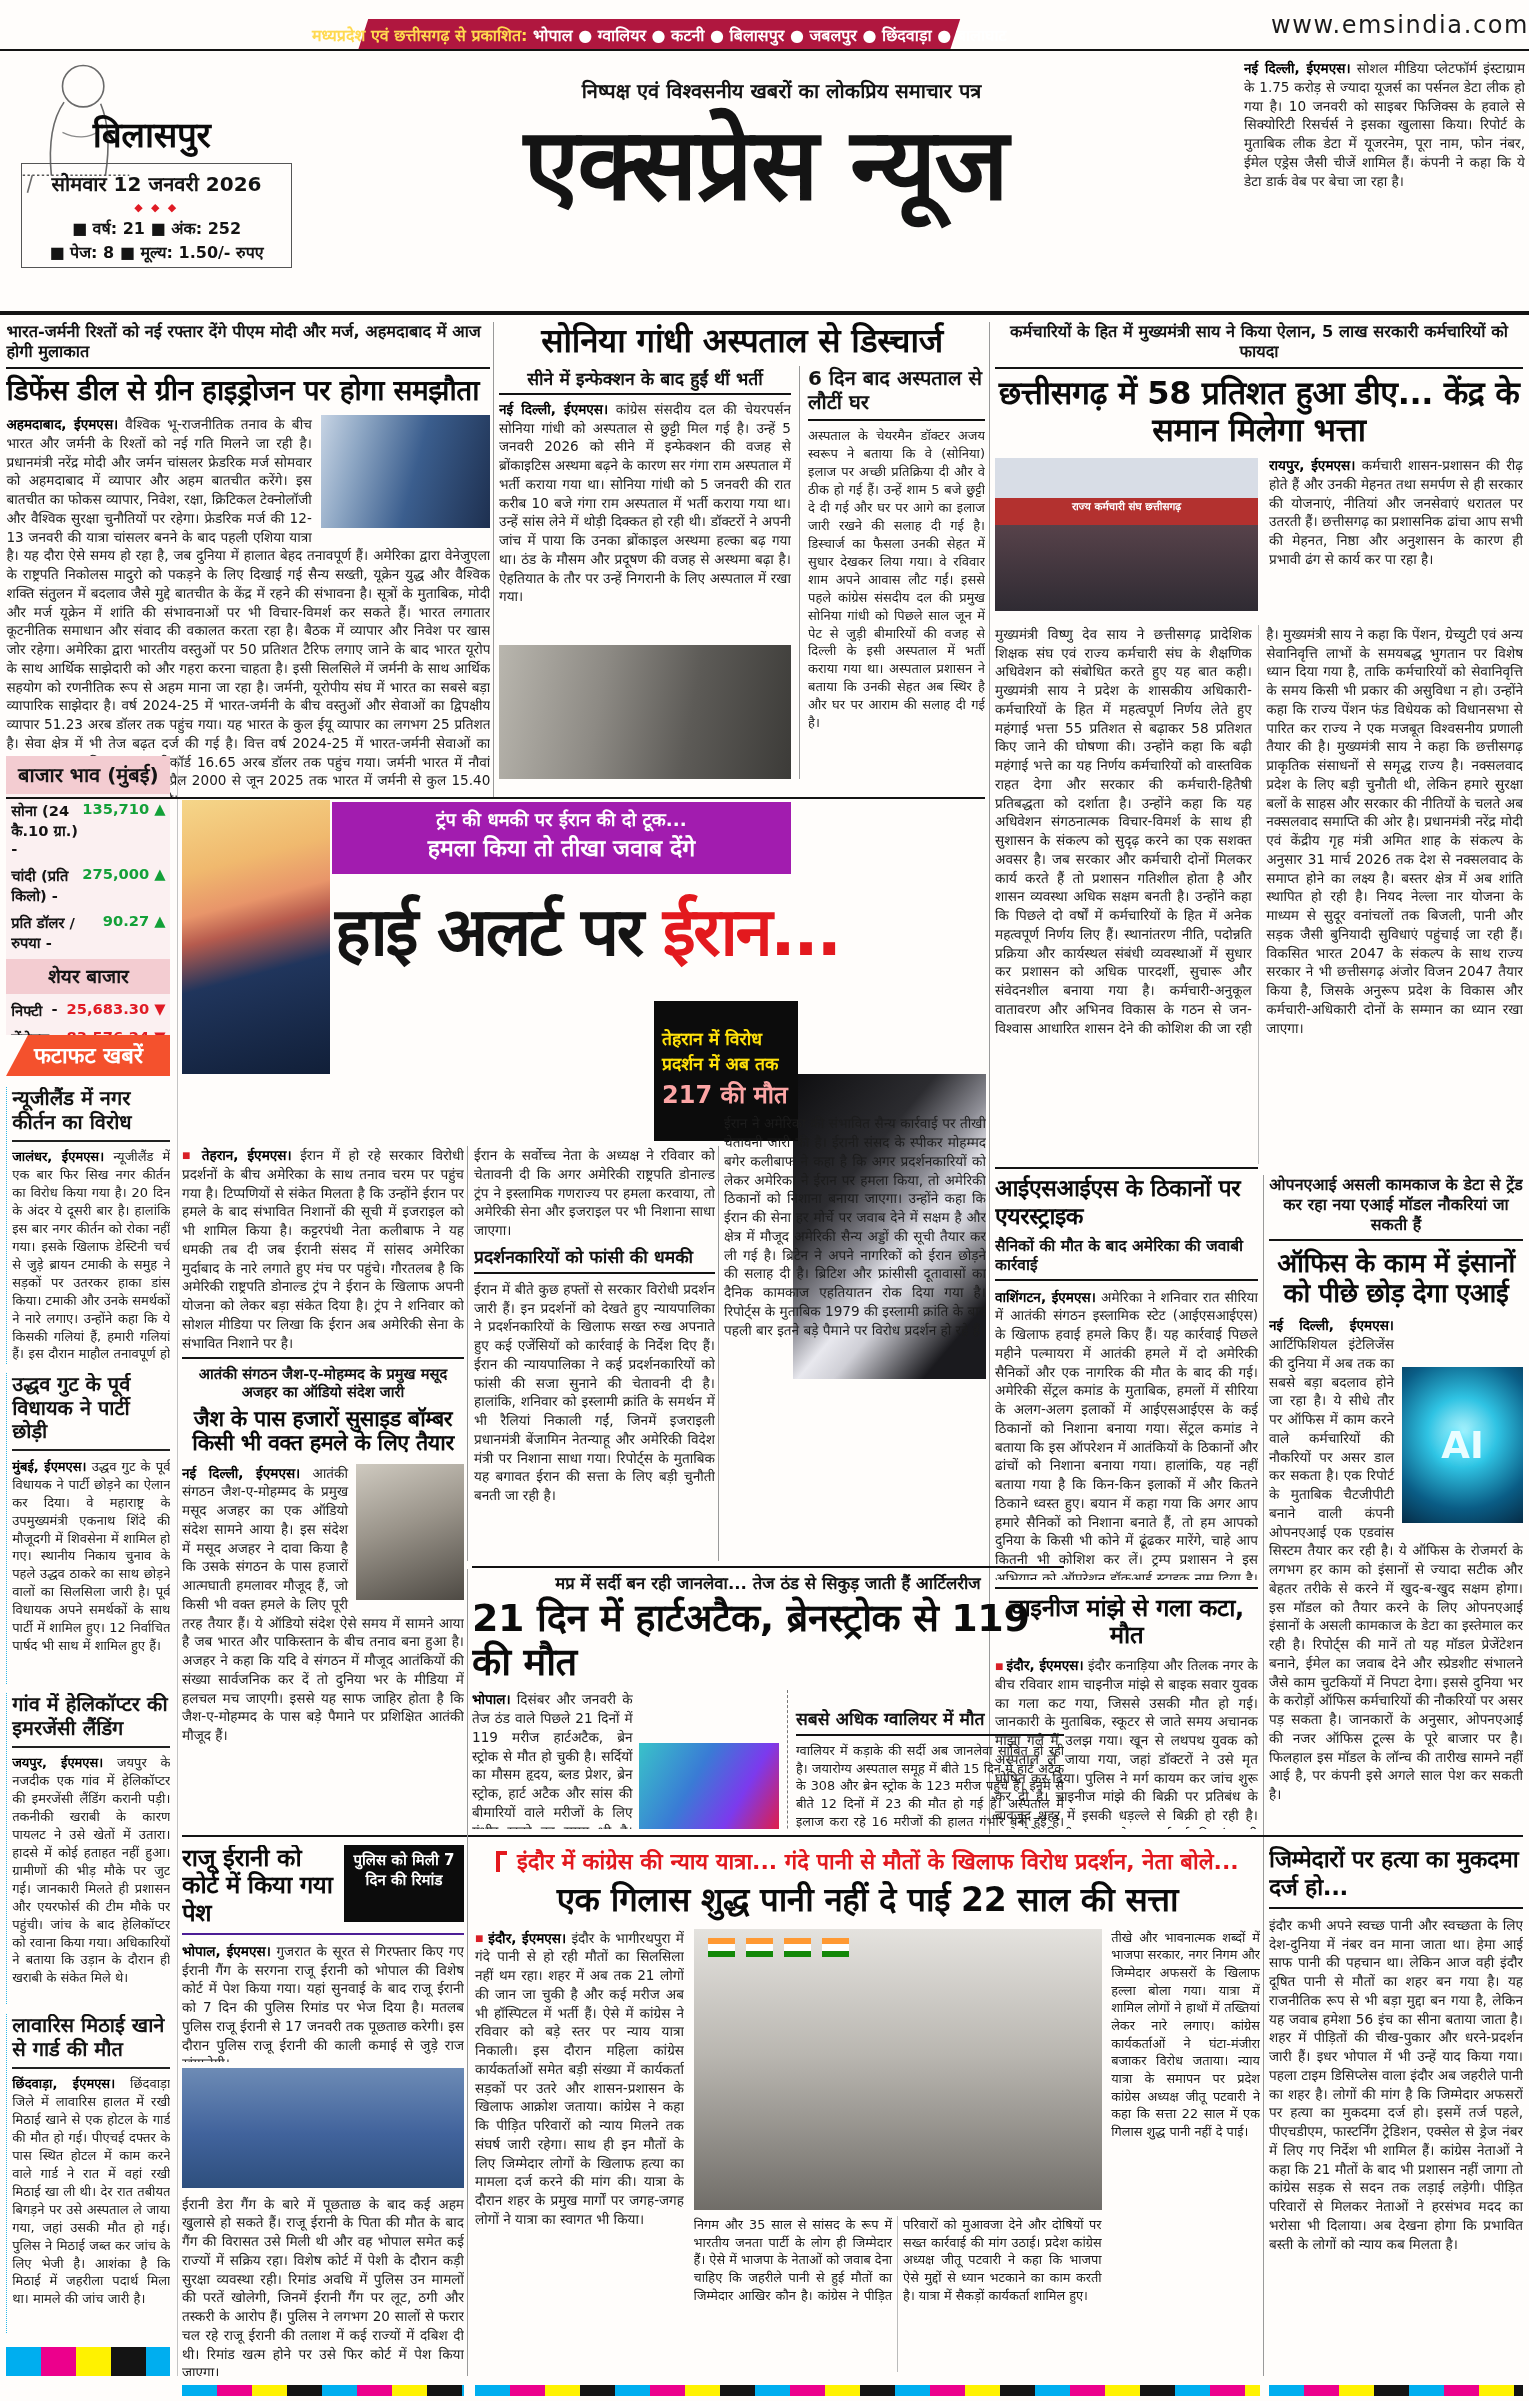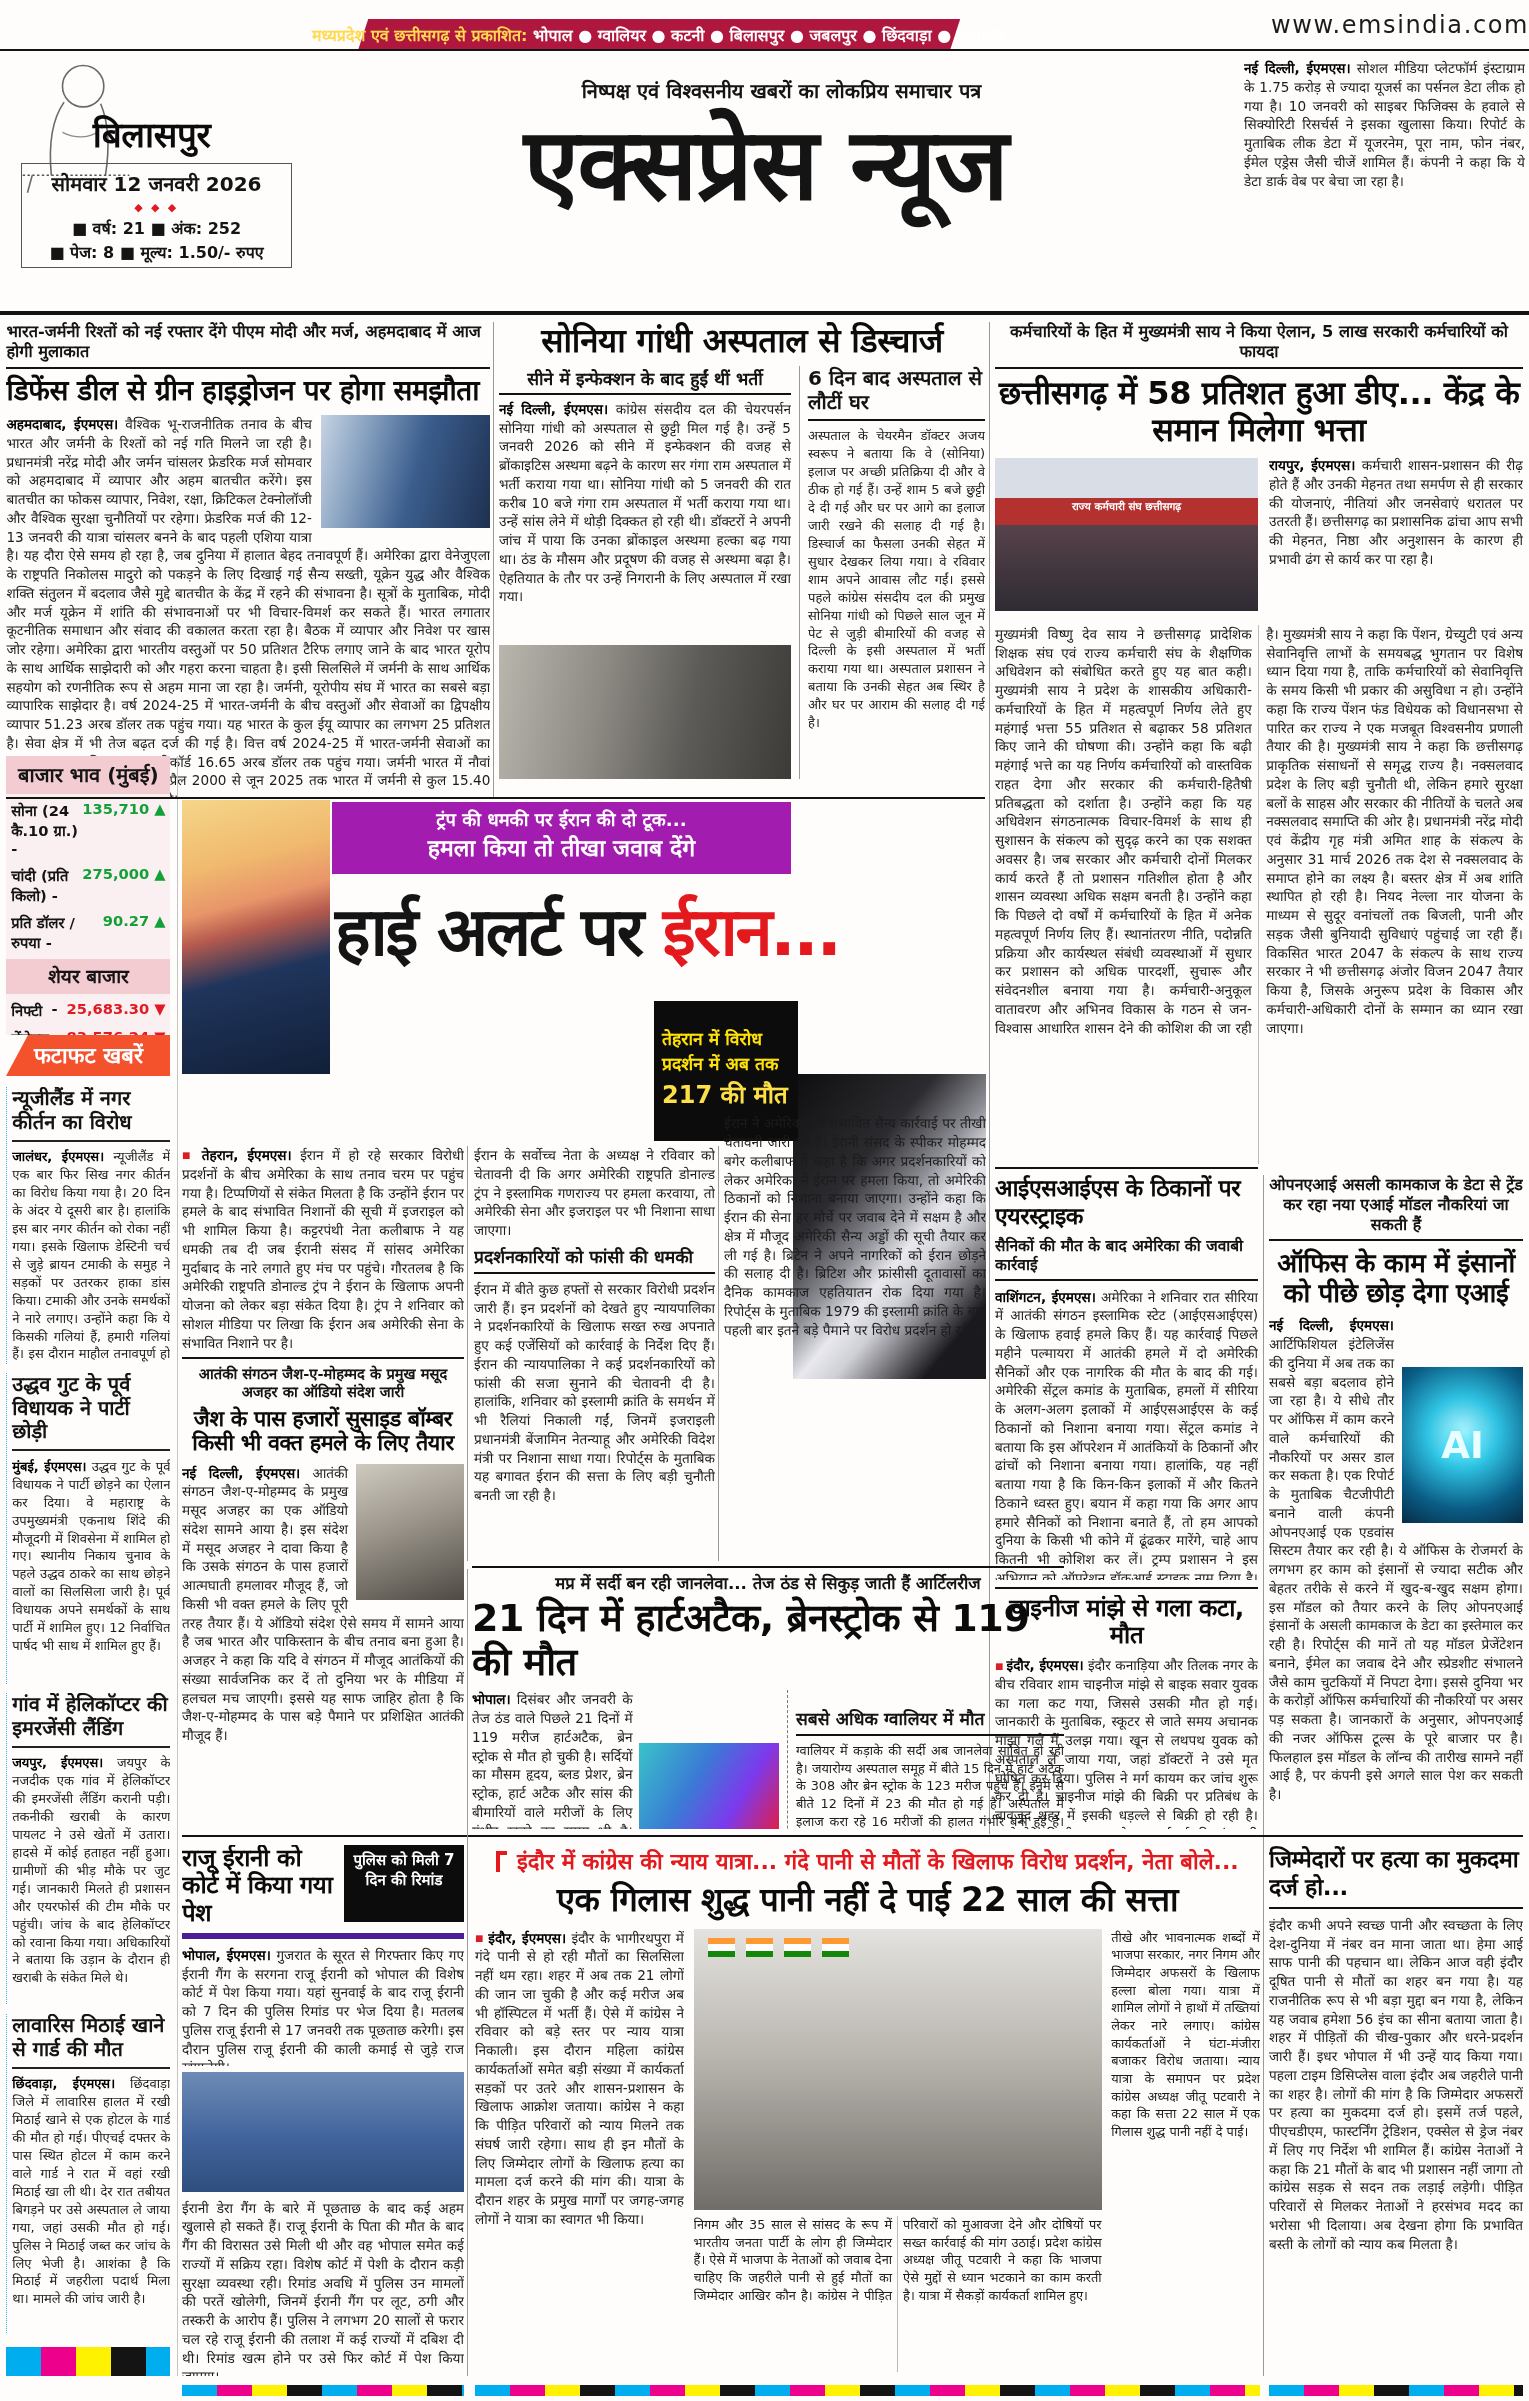--- a/index.html
+++ b/index.html
@@ -38,21 +38,21 @@
   .qbody{font-size:13px}
   
   .band{background:#a21caf;color:#fff;text-align:center;padding-top:4px}
   .band .b1{font-size:18.3px;font-weight:bold;display:block}
   .band .b2{font-size:23px;font-weight:900;display:block}
   .big1{font-size:67px;font-weight:900;white-space:nowrap;letter-spacing:-2.4px}
   .big1 .red{color:#e3191e}
   .big2{font-size:46px;font-weight:900;line-height:1.12;letter-spacing:-1.6px}
   .blackbox{background:#0c0c0c;padding:26px 8px;line-height:1.4}
   .blackbox .y{color:#ffe10a;font-size:17.5px;font-weight:bold;display:block}
-  .blackbox .w{color:#fde047;font-size:24px;font-weight:900;display:block;margin-top:3.2px}
+  .blackbox .w{color:#fca5a5;font-size:24px;font-weight:900;display:block;margin-top:3.2px}
   .tab{background:#ececec;font-size:19px;font-weight:900;padding:5.6px 9.6px 4px;border-bottom:2px solid #111;position:relative}
   .tab::after{content:"";position:absolute;right:0;top:0;border-left:19px solid transparent;border-top:33px solid #6b6b6b}
   .subh{font-size:17.5px;font-weight:900;border-bottom:2px solid #111;padding-bottom:3.2px;margin:6.4px 0}
   
   .p-mm{background:linear-gradient(105deg,#c7d4e4 0%,#8ea7c4 22%,#3b5e8e 55%,#1e3050 100%)}
   .p-sonia{background:linear-gradient(100deg,#b9b6ae 0%,#8d8a84 35%,#5d5b57 65%,#3c3b38 100%)}
   .p-stage{background:linear-gradient(#d8dde6 0%,#d8dde6 26%,#b3312f 26%,#b3312f 44%,#57424a 44%,#2f2b33 100%)}
   .p-banner{position:absolute;left:0;right:0;top:27%;color:#fff;font-size:10.4px;font-weight:bold;text-align:center}
   .p-trump{background:linear-gradient(165deg,#f5d689 0%,#f0b96e 24%,#e8956a 38%,#b65b4e 47%,#20355c 62%,#111f38 100%)}
   .p-kham{background:linear-gradient(130deg,#0e0e10 0%,#2c2c30 32%,#8e8e96 48%,#e8e8ee 58%,#cfcfd6 66%,#1a1a1e 86%)}
@@ -296,21 +296,21 @@
     <div class="body" style="height:188px">
       <span class="by byr">इंदौर, ईएमएस।</span>
       <span>इंदौर कनाड़िया और तिलक नगर के बीच रविवार शाम चाइनीज मांझे से बाइक सवार युवक का गला कट गया, जिससे उसकी मौत हो गई। जानकारी के मुताबिक, स्कूटर से जाते समय अचानक मांझा गले में उलझ गया। खून से लथपथ युवक को अस्पताल ले जाया गया, जहां डॉक्टरों ने उसे मृत घोषित कर दिया। पुलिस ने मर्ग कायम कर जांच शुरू कर दी है। चाइनीज मांझे की बिक्री पर प्रतिबंध के बावजूद शहर में इसकी धड़ल्ले से बिक्री हो रही है। दूसरे बेटे की ही बात पहले पर कार्रवाई की मांग उठी है।</span>
     </div>
   </div>
 
   <div class="hrl" style="left:182px;top:1835px;width:1341px;height:2.4px"></div>
   <div class="vd" style="left:467px;top:1569px;height:807px"></div>
 
   <div class="abs" style="left:182px;top:1845px;width:282px;height:531px;overflow:hidden">
-    <div style="display:flex;gap:9px;border-bottom:6px solid #4c1d95;padding-bottom:6.4px;margin-bottom:6.4px">
+    <div style="display:flex;gap:9px;border-bottom:2px solid #4c1d95;padding-bottom:6.4px;margin-bottom:6.4px">
       <div class="hl" style="font-size:24px;flex:1">राजू ईरानी को कोर्ट में किया गया पेश</div>
       <div style="width:120px;height:77px;background:#0c0c0c;color:#fff;font-size:15px;font-weight:bold;text-align:center;padding:6.4px 4.8px;line-height:1.3">पुलिस को मिली 7 दिन की रिमांड</div>
     </div>
     <div class="body" style="height:120px">
       <span class="by">भोपाल, ईएमएस।</span>
       <span>गुजरात के सूरत से गिरफ्तार किए गए ईरानी गैंग के सरगना राजू ईरानी को भोपाल की विशेष कोर्ट में पेश किया गया। यहां सुनवाई के बाद राजू ईरानी को 7 दिन की पुलिस रिमांड पर भेज दिया है। मतलब पुलिस राजू ईरानी से 17 जनवरी तक पूछताछ करेगी। इस दौरान पुलिस राजू ईरानी की काली कमाई से जुड़े राज खंगालेगी।</span>
     </div>
     <div class="photo p-raju" style="width:100%;height:120px;margin:6.4px 0"></div>
     <div class="body" style="height:188px">ईरानी डेरा गैंग के बारे में पूछताछ के बाद कई अहम खुलासे हो सकते हैं। राजू ईरानी के पिता की मौत के बाद गैंग की विरासत उसे मिली थी और वह भोपाल समेत कई राज्यों में सक्रिय रहा। विशेष कोर्ट में पेशी के दौरान कड़ी सुरक्षा व्यवस्था रही। रिमांड अवधि में पुलिस उन मामलों की परतें खोलेगी, जिनमें ईरानी गैंग पर लूट, ठगी और तस्करी के आरोप हैं। पुलिस ने लगभग 20 सालों से फरार चल रहे राजू ईरानी की तलाश में कई राज्यों में दबिश दी थी। रिमांड खत्म होने पर उसे फिर कोर्ट में पेश किया जाएगा।</div>
   </div>

